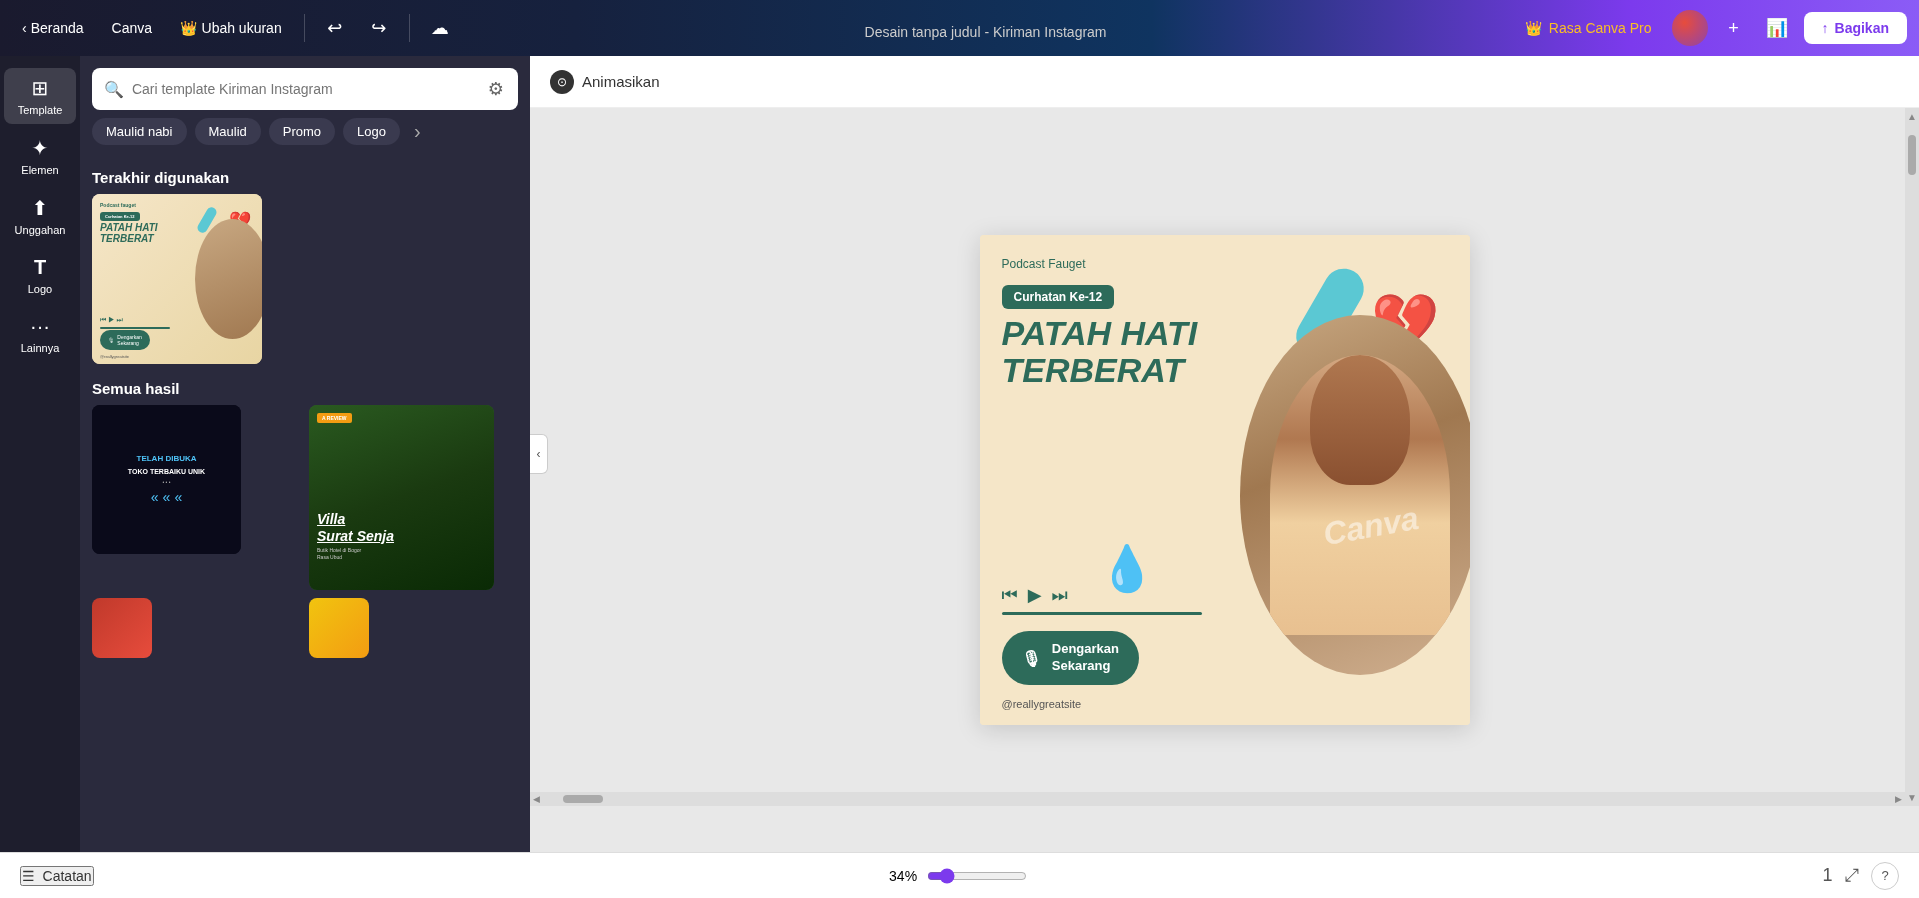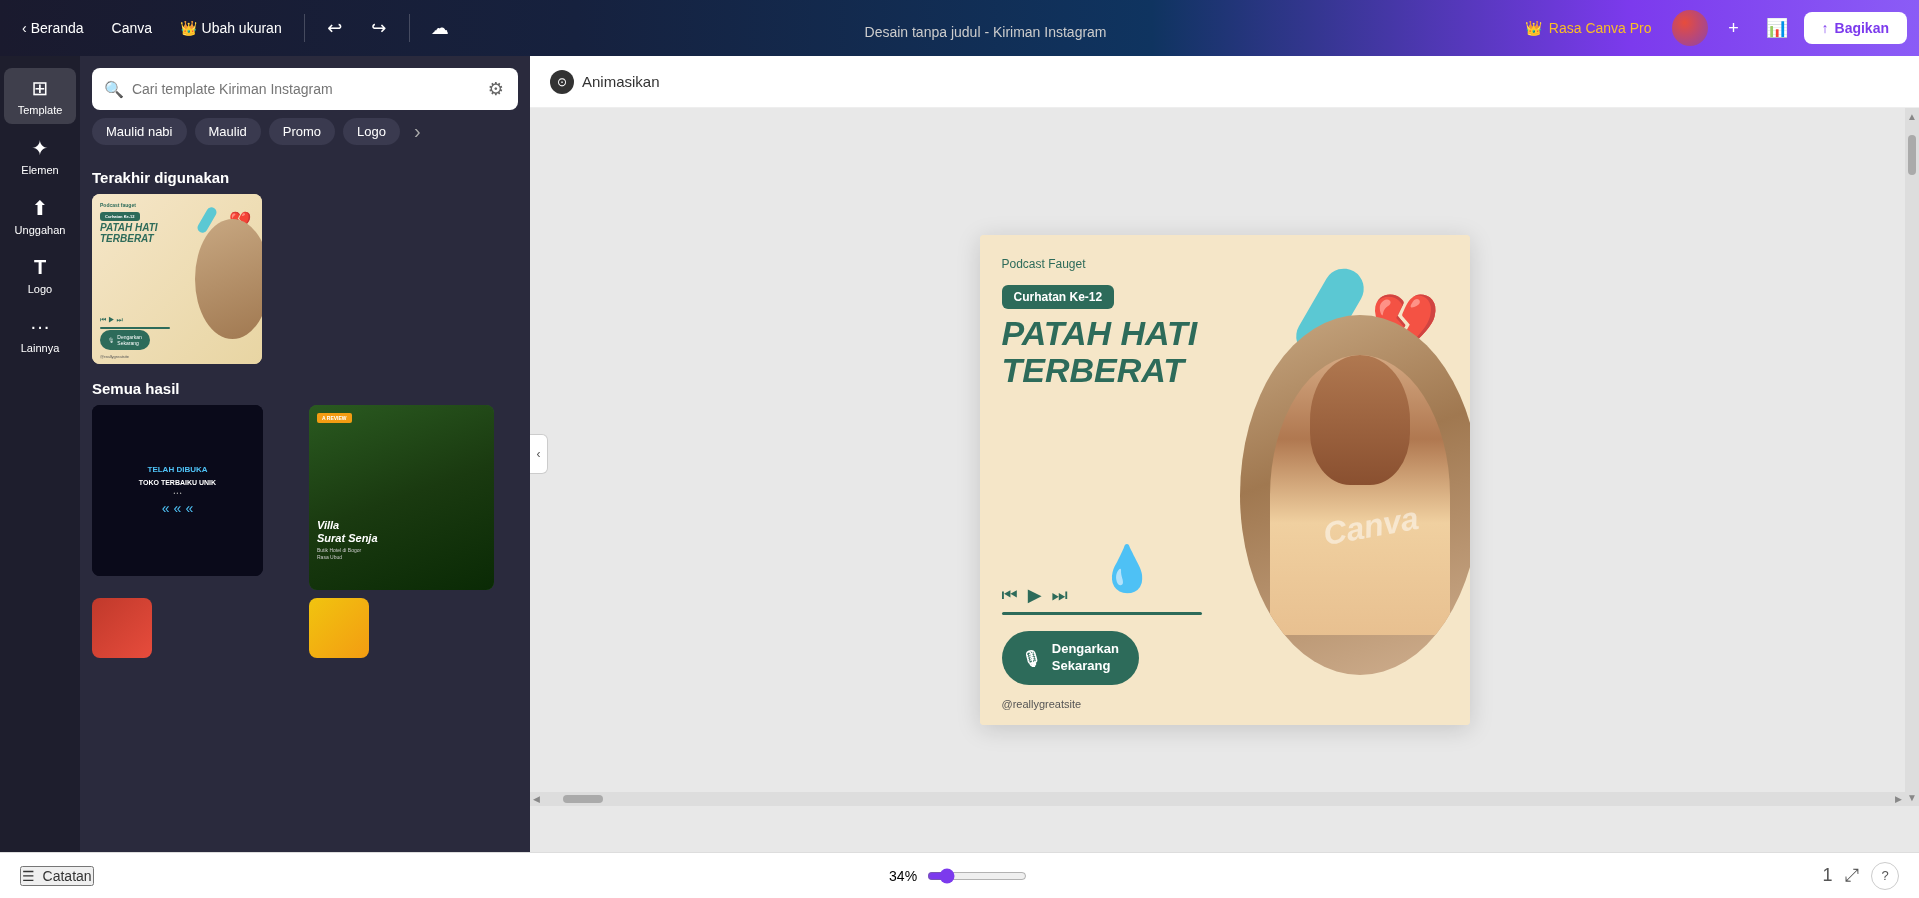--- a/index.html
+++ b/index.html
@@ -359,41 +359,41 @@
             <div style="position:absolute; bottom:5px; left:8px; color:#555; font-size:4px;">@reallygreatsite</div>
 
             <div style="position:absolute; right:-8px; top:25px; width:75px; height:120px; border-radius:50%; background: linear-gradient(160deg, #c8a882, #a07850);"></div>
           </div>
         </div>
       </div>
 
       <div class="section-title">Semua hasil</div>
       <div class="template-grid-2">
 
-        <div class="template-thumb thumb-toko" style="height: 171px;">
+        <div class="template-thumb thumb-toko" style="height: 149px;">
           <div style="width:100%; height:100%; background:#0a0a1a; position:relative; overflow:hidden; display:flex; flex-direction:column; align-items:center; justify-content:center; padding:8px;">
             <div style="color:#4fc3f7; font-size:8px; font-weight:700; text-align:center; line-height:1.3;">TELAH DIBUKA</div>
             <div style="color:white; font-size:7px; font-weight:900; text-align:center; margin:3px 0; line-height:1.2;">TOKO TERBAIKU UNIK</div>
             <div style="color:#aaa; font-size:5px; text-align:center;">• • •</div>
             <div style="display:flex; gap:4px; margin-top:4px;">
               <span style="color:#4fc3f7; font-size:14px;">«</span>
               <span style="color:#4fc3f7; font-size:14px;">«</span>
               <span style="color:#4fc3f7; font-size:14px;">«</span>
             </div>
           </div>
         </div>
 
         <div class="template-thumb thumb-villa" style="height: 185px;">
           <div style="width:100%; height:100%; position:relative; overflow:hidden;">
             <div style="width:100%; height:100%; background: linear-gradient(160deg, #2a5a20 0%, #1a3a10 50%, #0a2a05 100%);"></div>
 
             <div style="position:absolute; top:8px; left:8px; background:#f39c12; color:white; font-size:5px; padding:2px 5px; border-radius:2px; font-weight:700;">A REVIEW</div>
 
             <div style="position:absolute; bottom:30px; left:8px; right:8px;">
-              <div style="color:white; font-size:11px; font-weight:900; font-style:italic; line-height:1.2;">Villa<br>Surat Senja</div>
+              <div style="color:white; font-size:14px; font-weight:900; font-style:italic; line-height:1.2;text-decoration:underline;">Villa<br>Surat Senja</div>
               <div style="color:#ccc; font-size:5px; margin-top:2px; line-height:1.3;">Butik Hotel di Bogor<br>Rasa Ubud</div>
             </div>
           </div>
         </div>
 
         <div class="template-thumb" style="height:60px; background: linear-gradient(135deg, #c0392b, #e74c3c);">
         </div>
         <div class="template-thumb" style="height:60px; background: linear-gradient(135deg, #f1c40f, #f39c12);">
         </div>
       </div>

